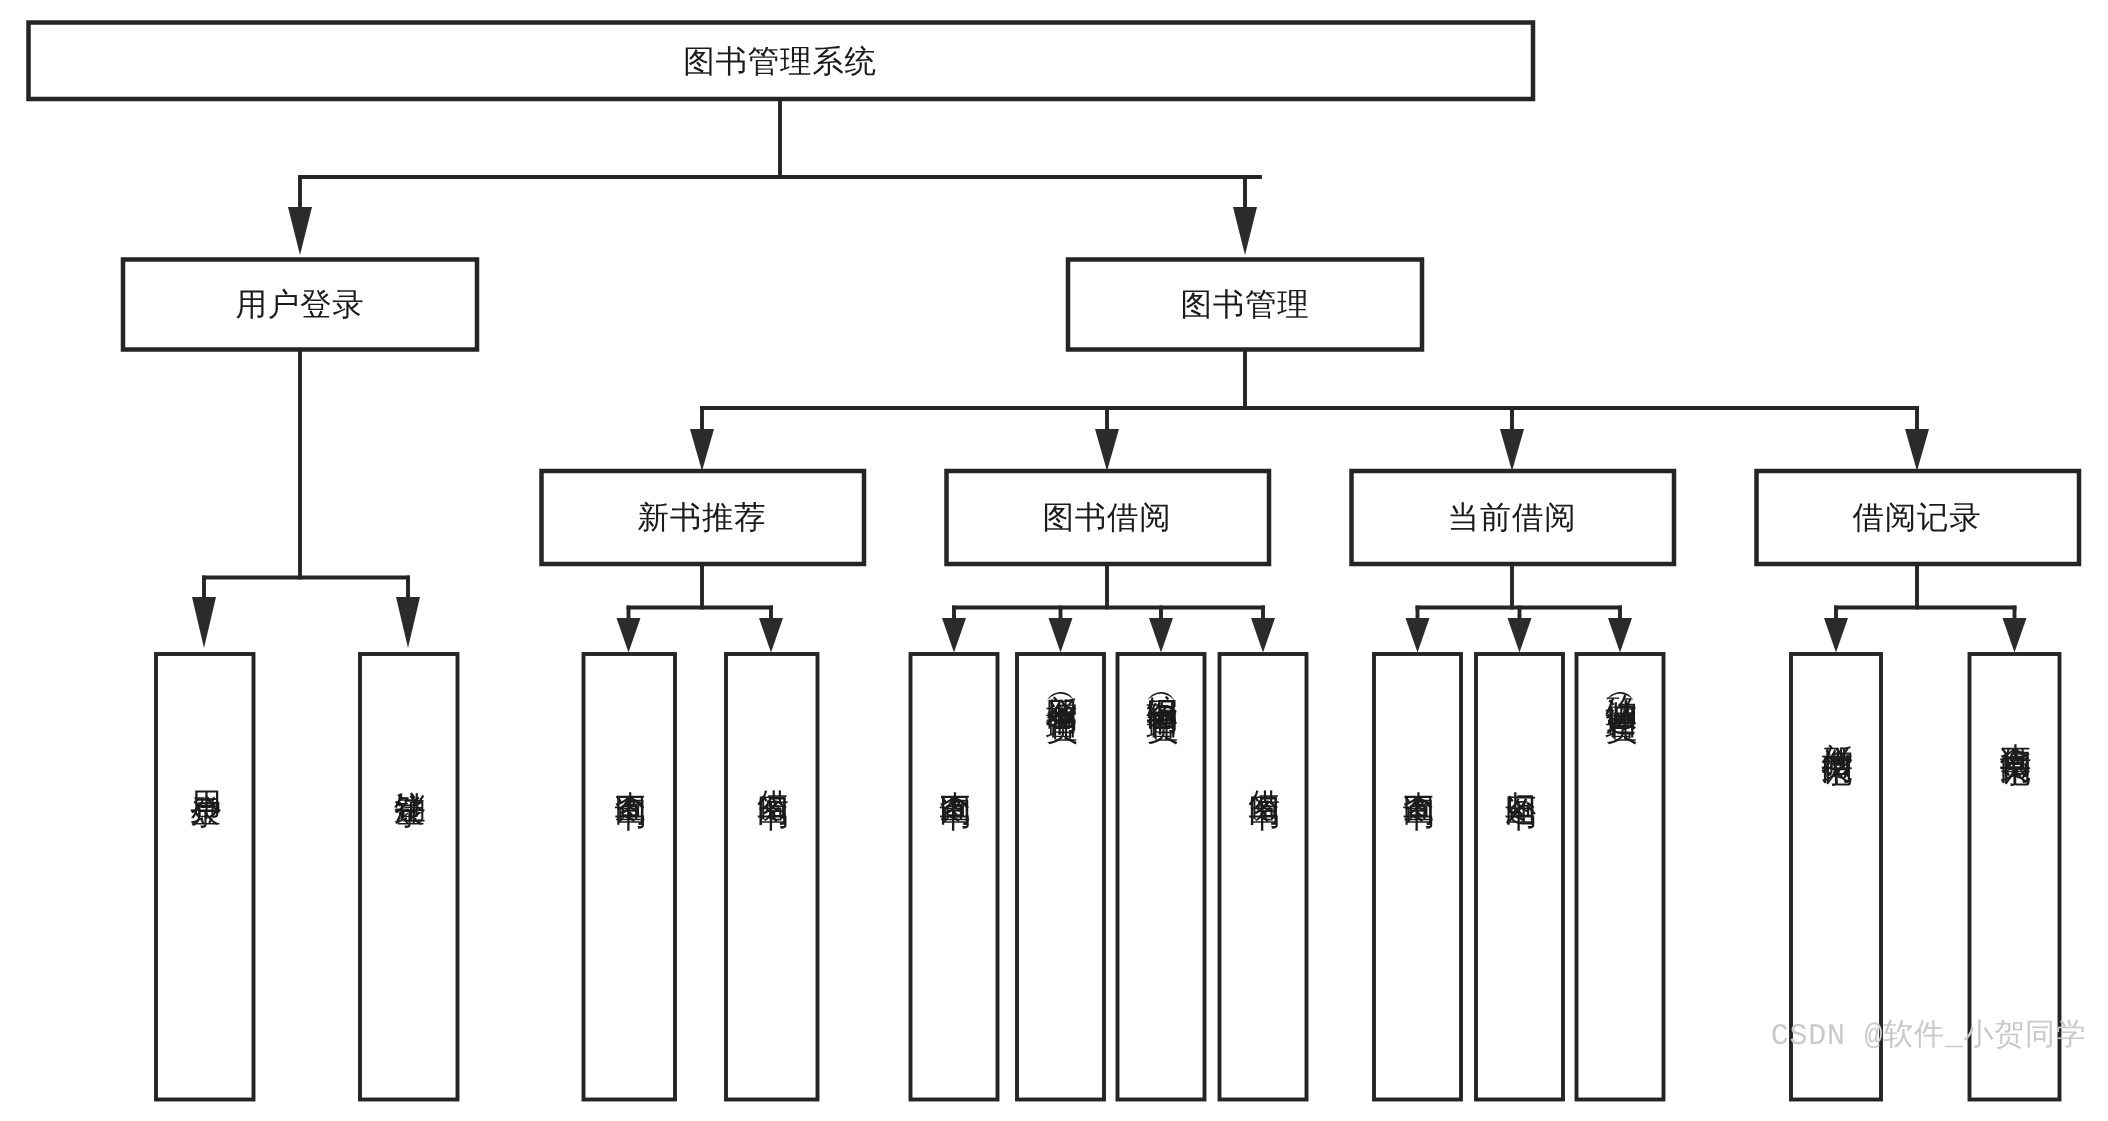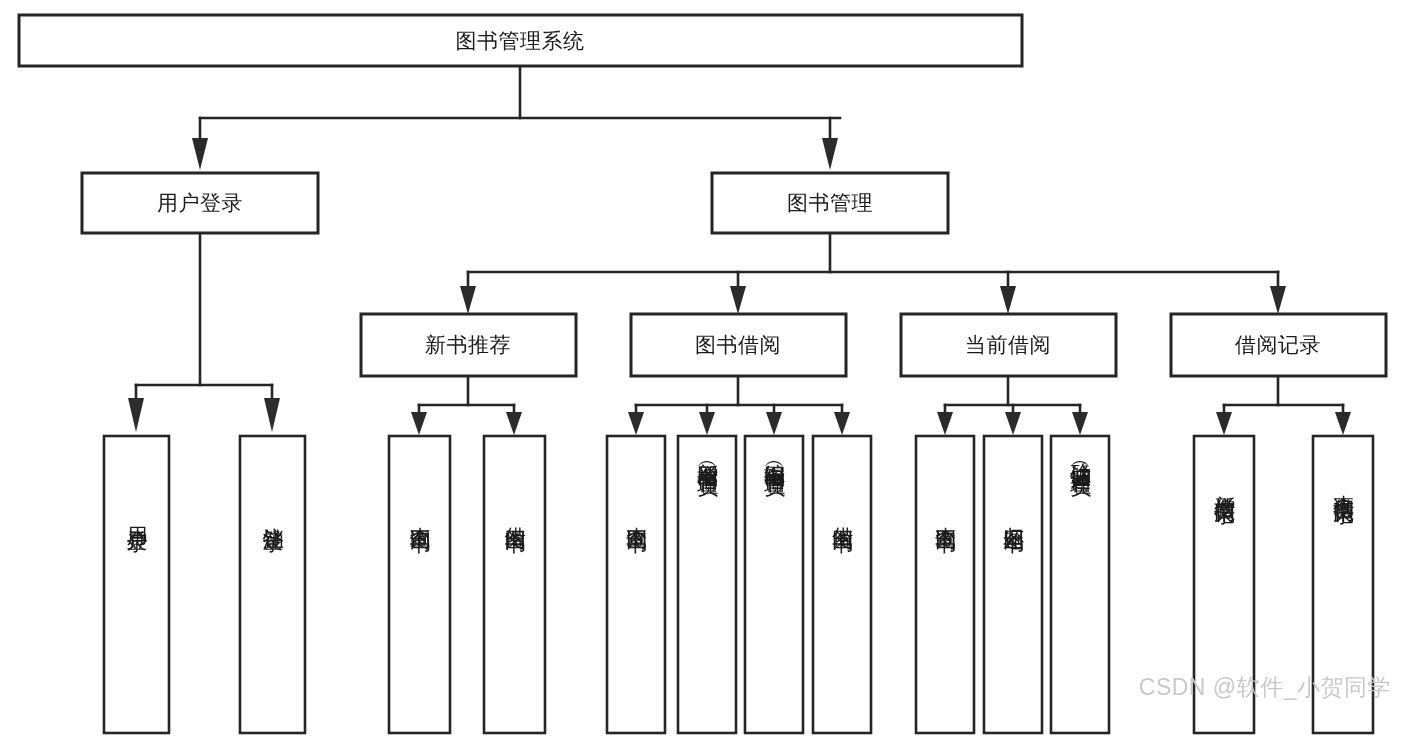--- a/index.html
+++ b/index.html
@@ -78,22 +78,22 @@
     font-size: 21px;
     line-height: 1.12;
     color: #1b1b1b;
     letter-spacing: 2px;
     white-space: nowrap;
   }
   .watermark {
     position: absolute;
     right: 14px;
     bottom: 4px;
-    font-family: Liberation Sans, sans-serif;
-    font-size: 23px;
+    font-family: Liberation Mono, monospace;
+    font-size: 20px;
     color: #c9c9c9;
     letter-spacing: 0.5px;
     white-space: nowrap;
     pointer-events: none;
   }
 </style>
 </head>
 <body>
 
 <div id="diagram-root">

